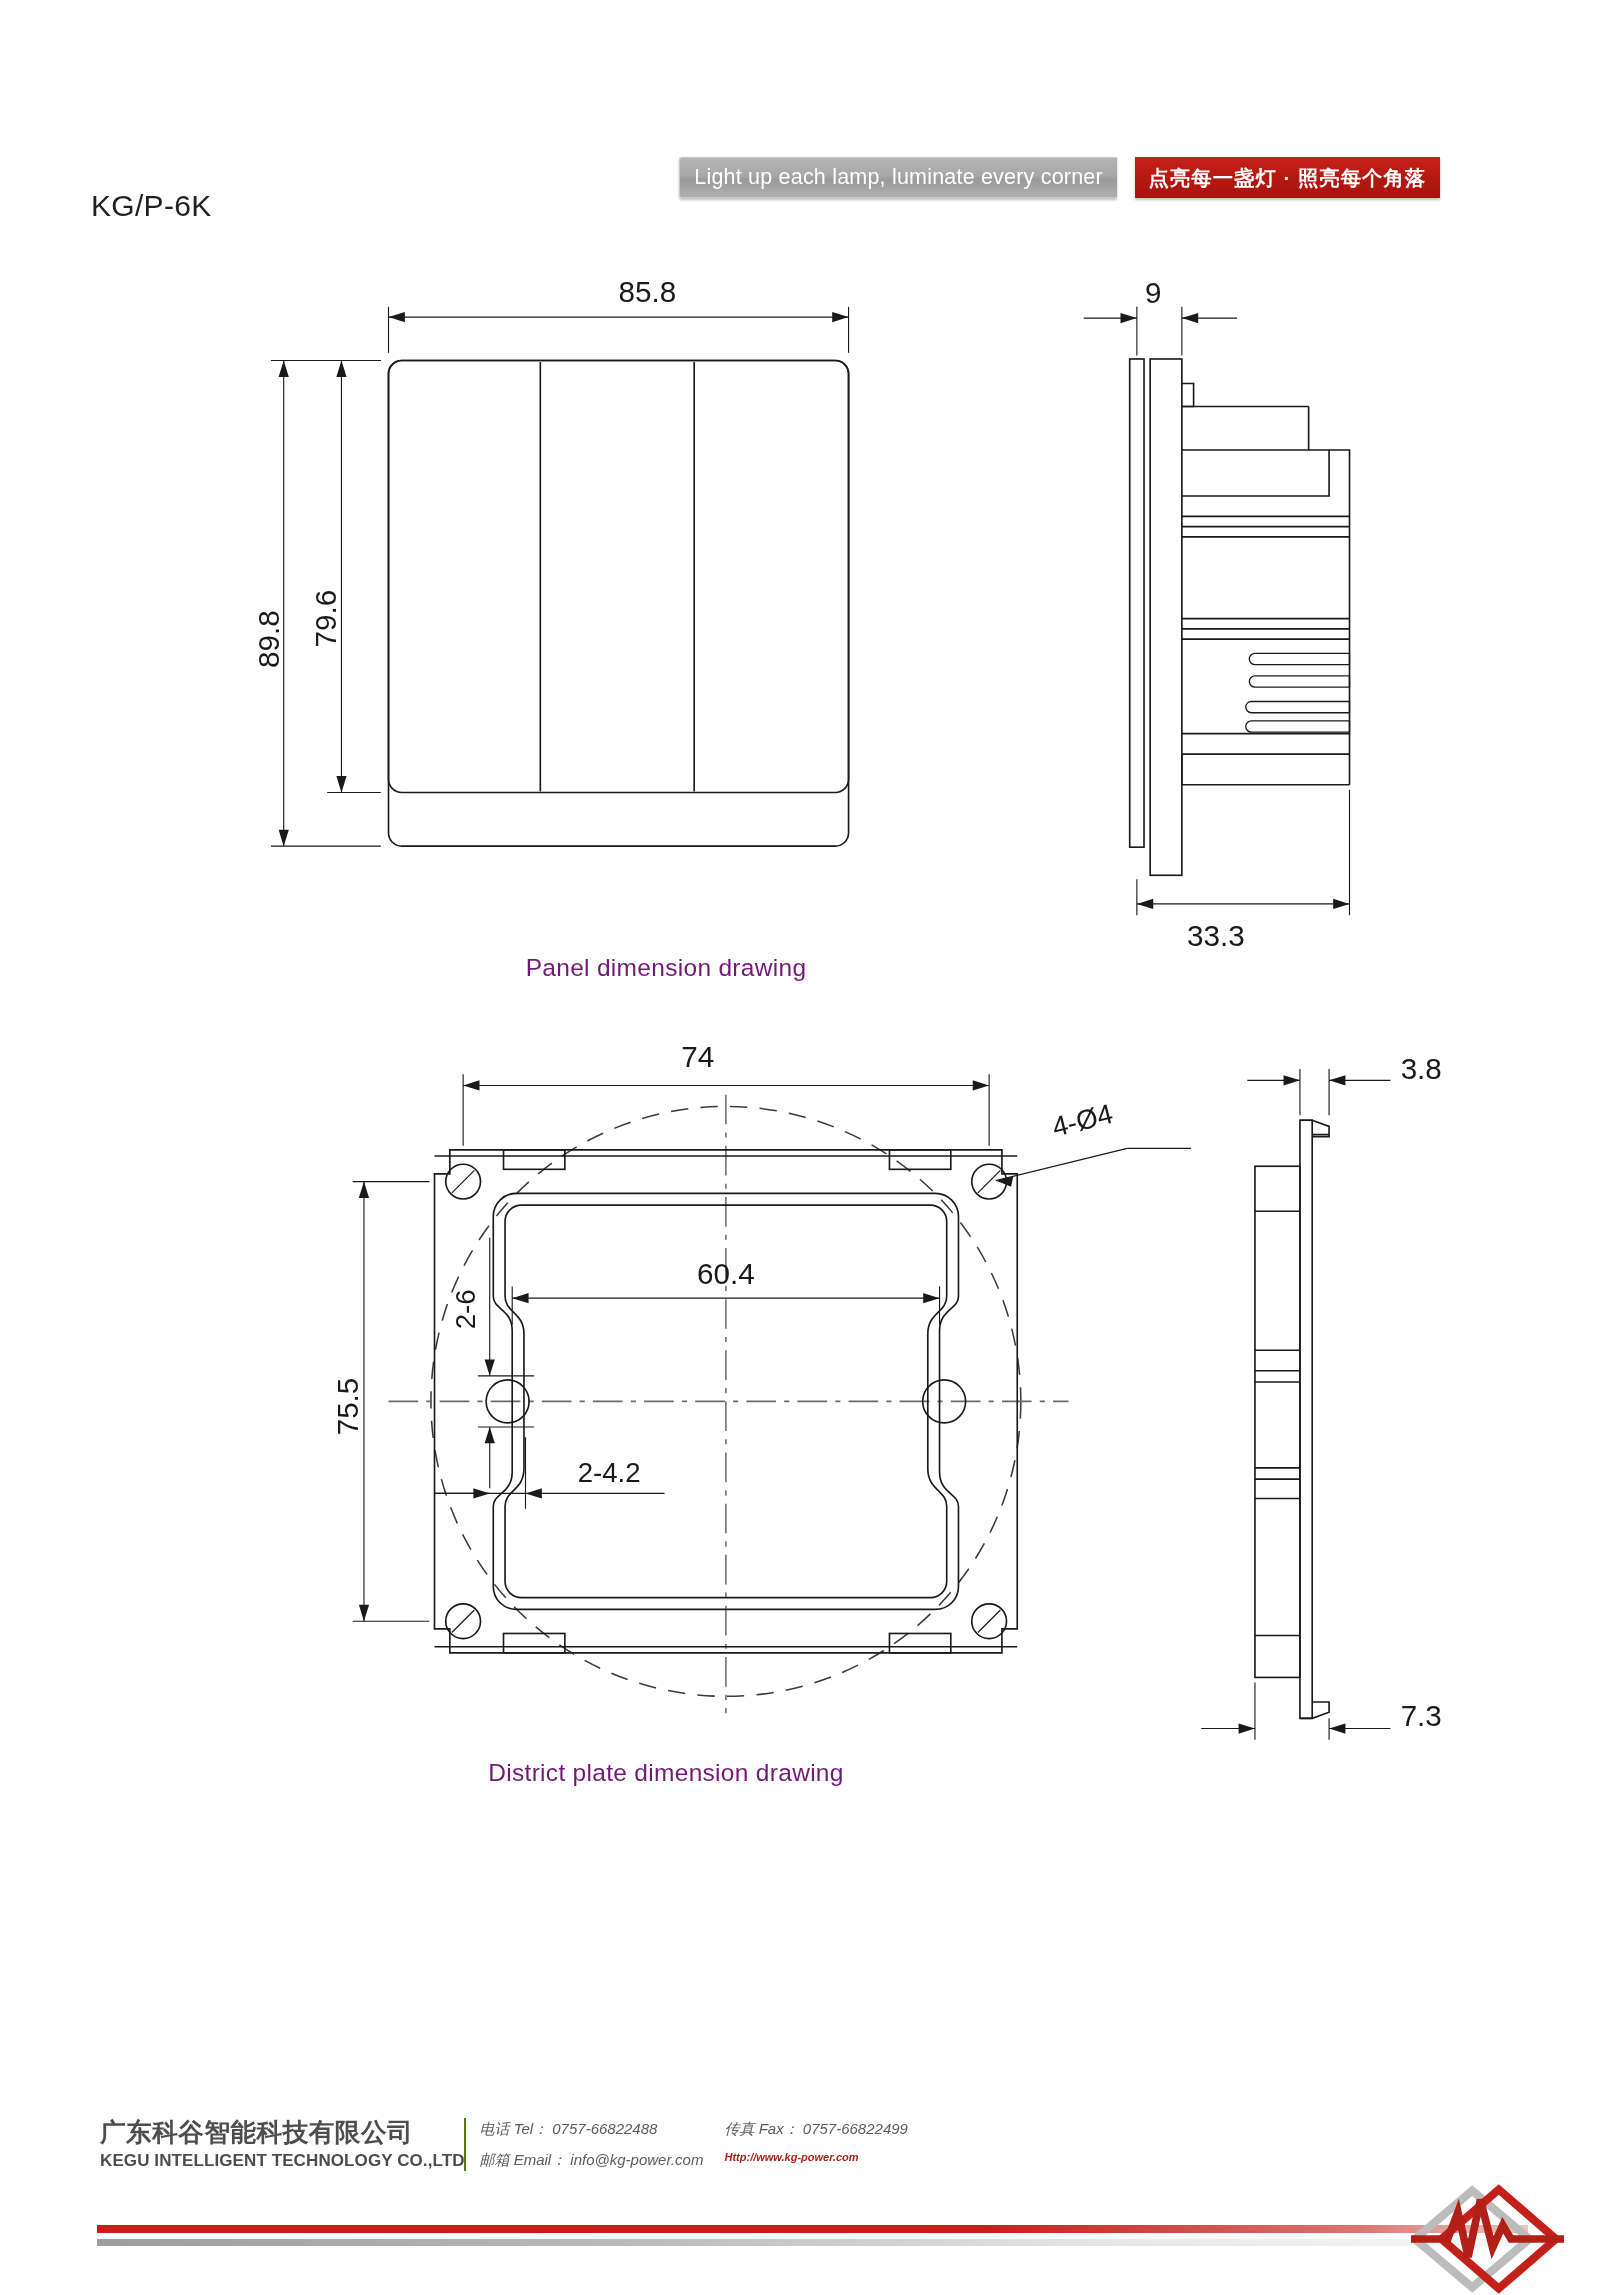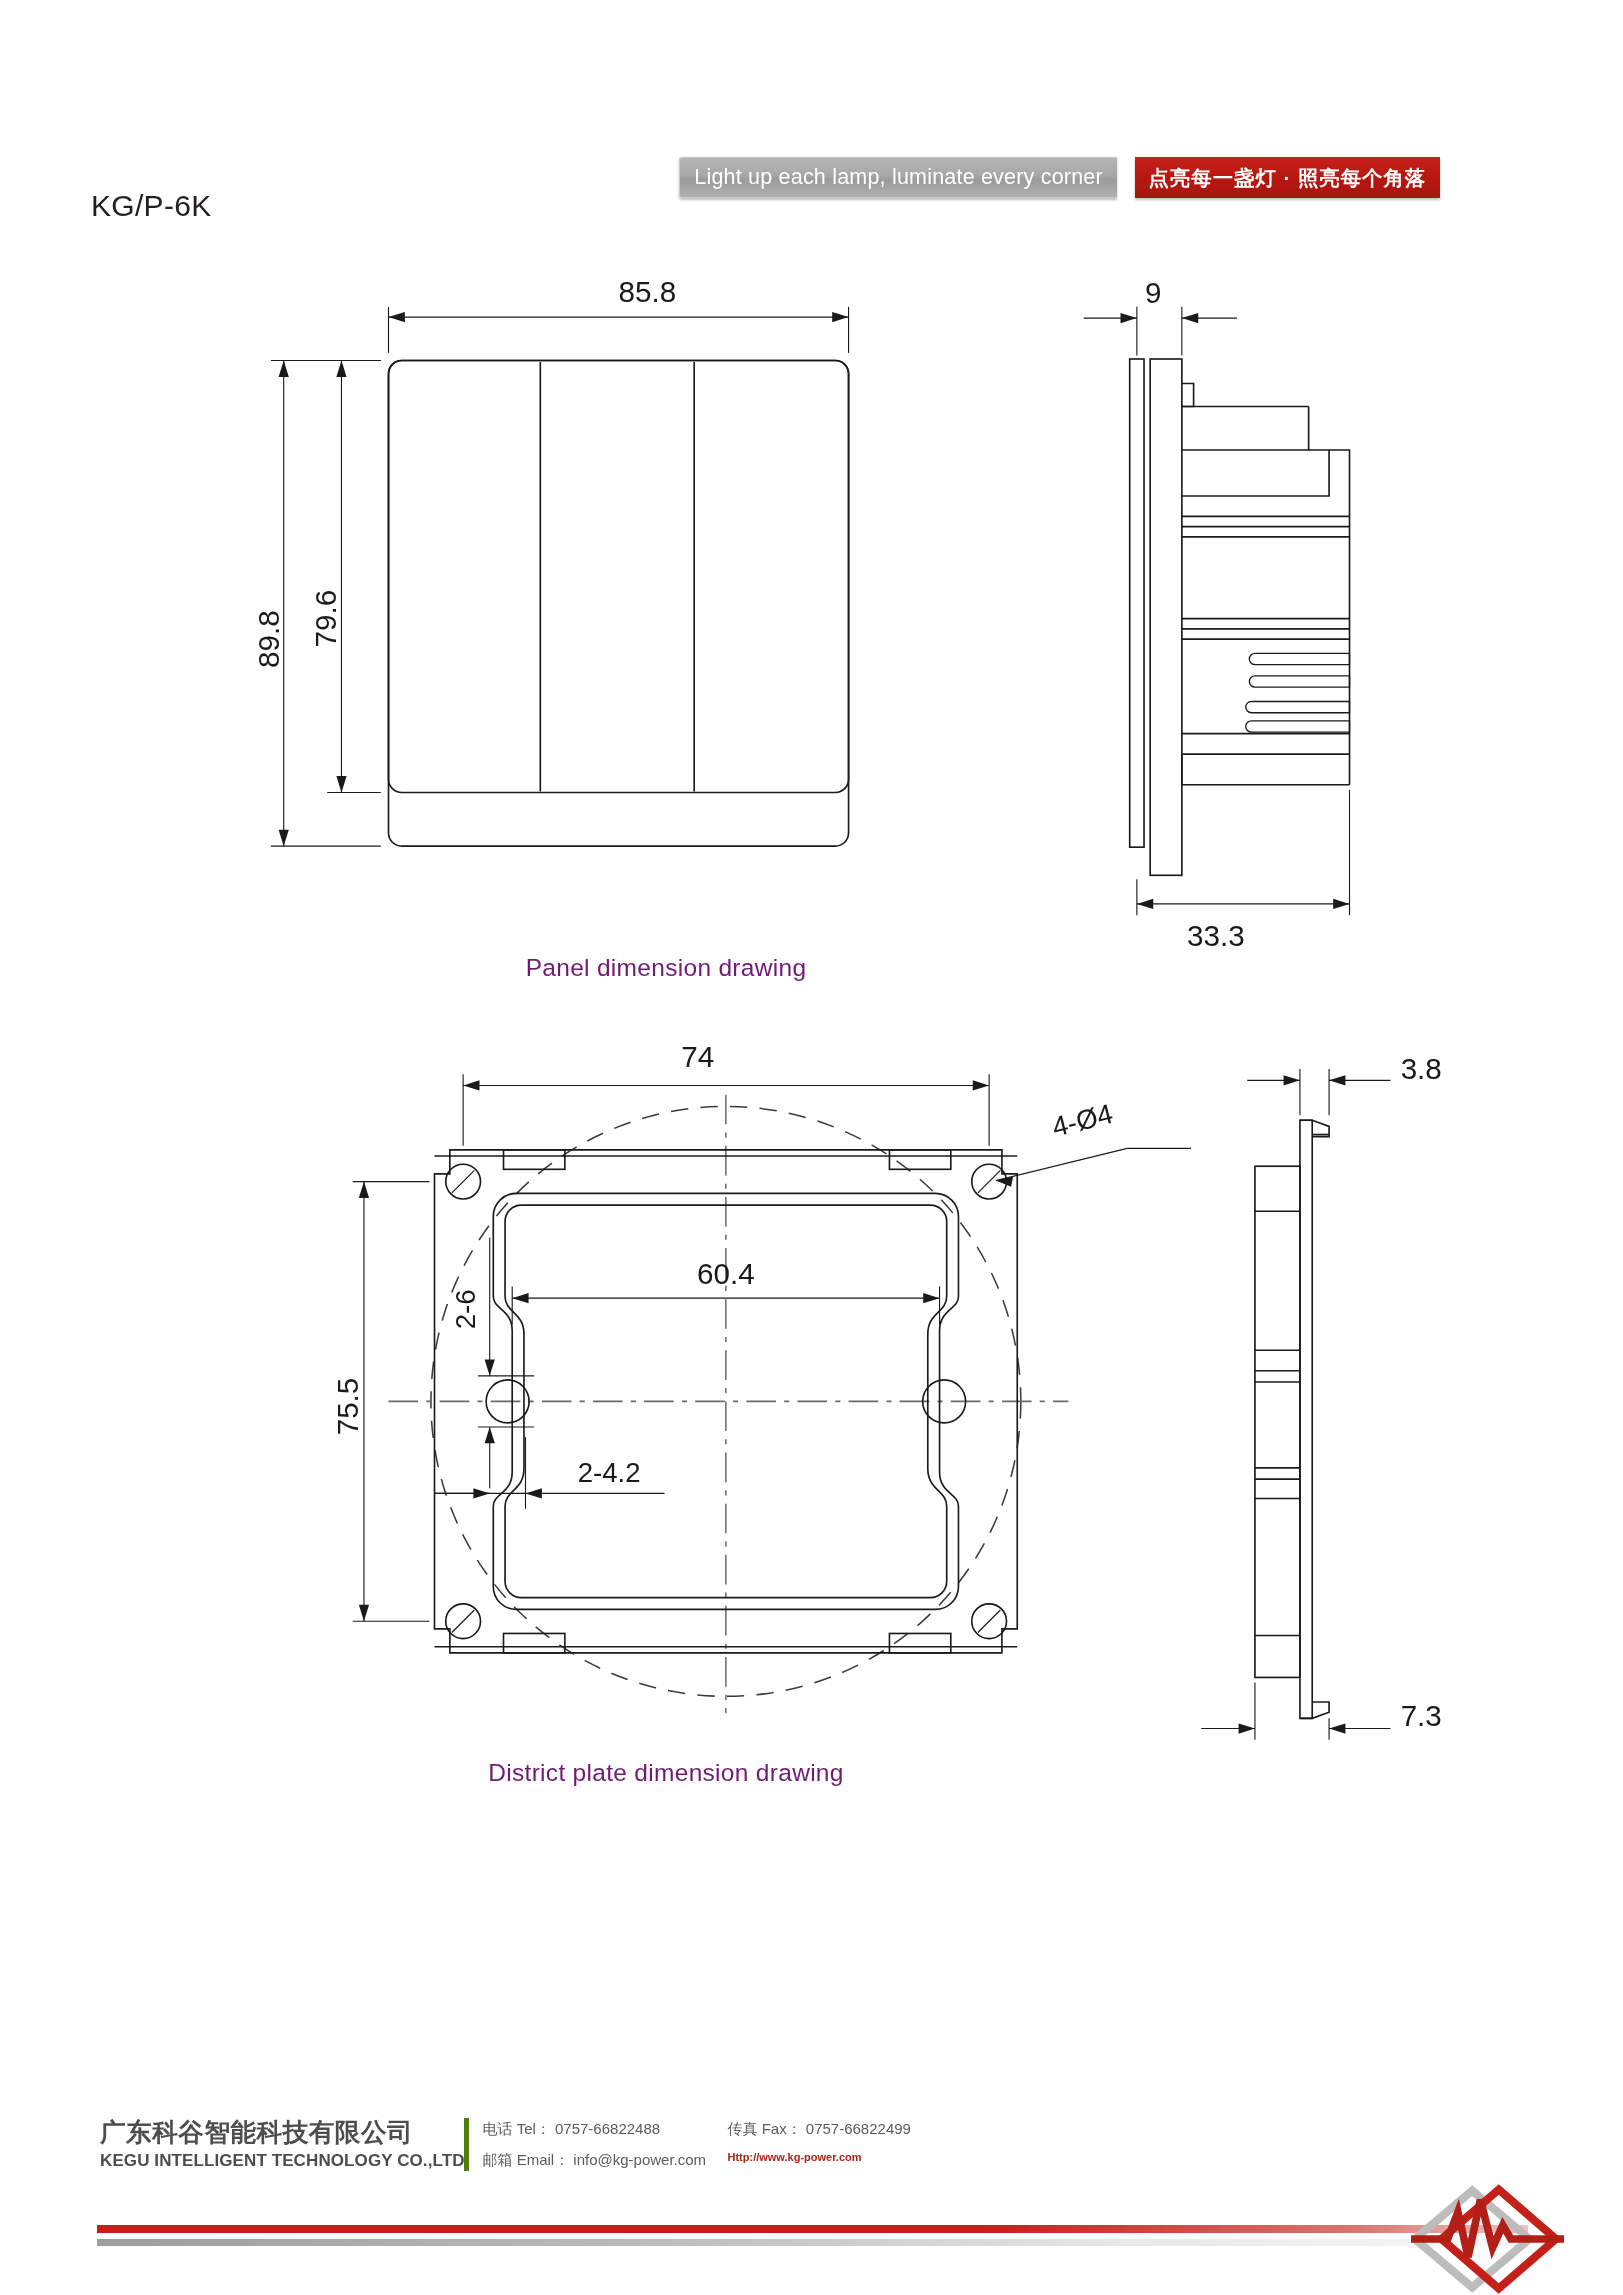--- a/index.html
+++ b/index.html
@@ -118,21 +118,21 @@
     position: absolute;
     left: 100px; top: 30px;
     width: 1426px;
     display: flex;
     align-items: flex-start;
   }
   #company {
     width: 353px;
     flex: 0 0 353px;
     padding-right: 11.2px;
-    border-right: 5px solid #4d7c0f;
+    border-right: 2px solid #4d7c0f;
   }
   #company-cn {
     font-size: 25.6px;
     font-weight: bold;
     color: #4d4d4d;
     letter-spacing: 0.5px;
     line-height: 1.12;
     white-space: nowrap;
   }
   #company-en {
@@ -160,20 +160,21 @@
     white-space: nowrap;
   }
   #contact {
     flex: 1 1 auto;
     padding-left: 13.3px;
     padding-top: 2px;
     display: grid;
     grid-template-columns: 245px 266px;
     grid-row-gap: 12.3px;
     align-content: start;
+    font-style: italic;
   }
   .contact-line {
     font-size: 15px;
     color: #5c5c5c;
     white-space: nowrap;
   }
   .contact-line.web {
     color: #b21f16;
     font-weight: bold;
     font-size: 11px;

